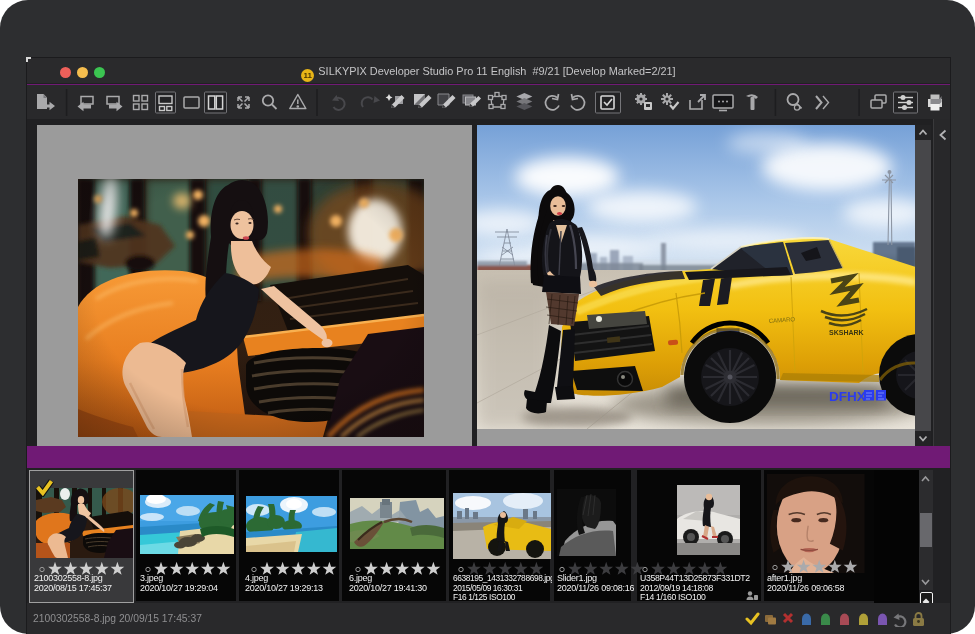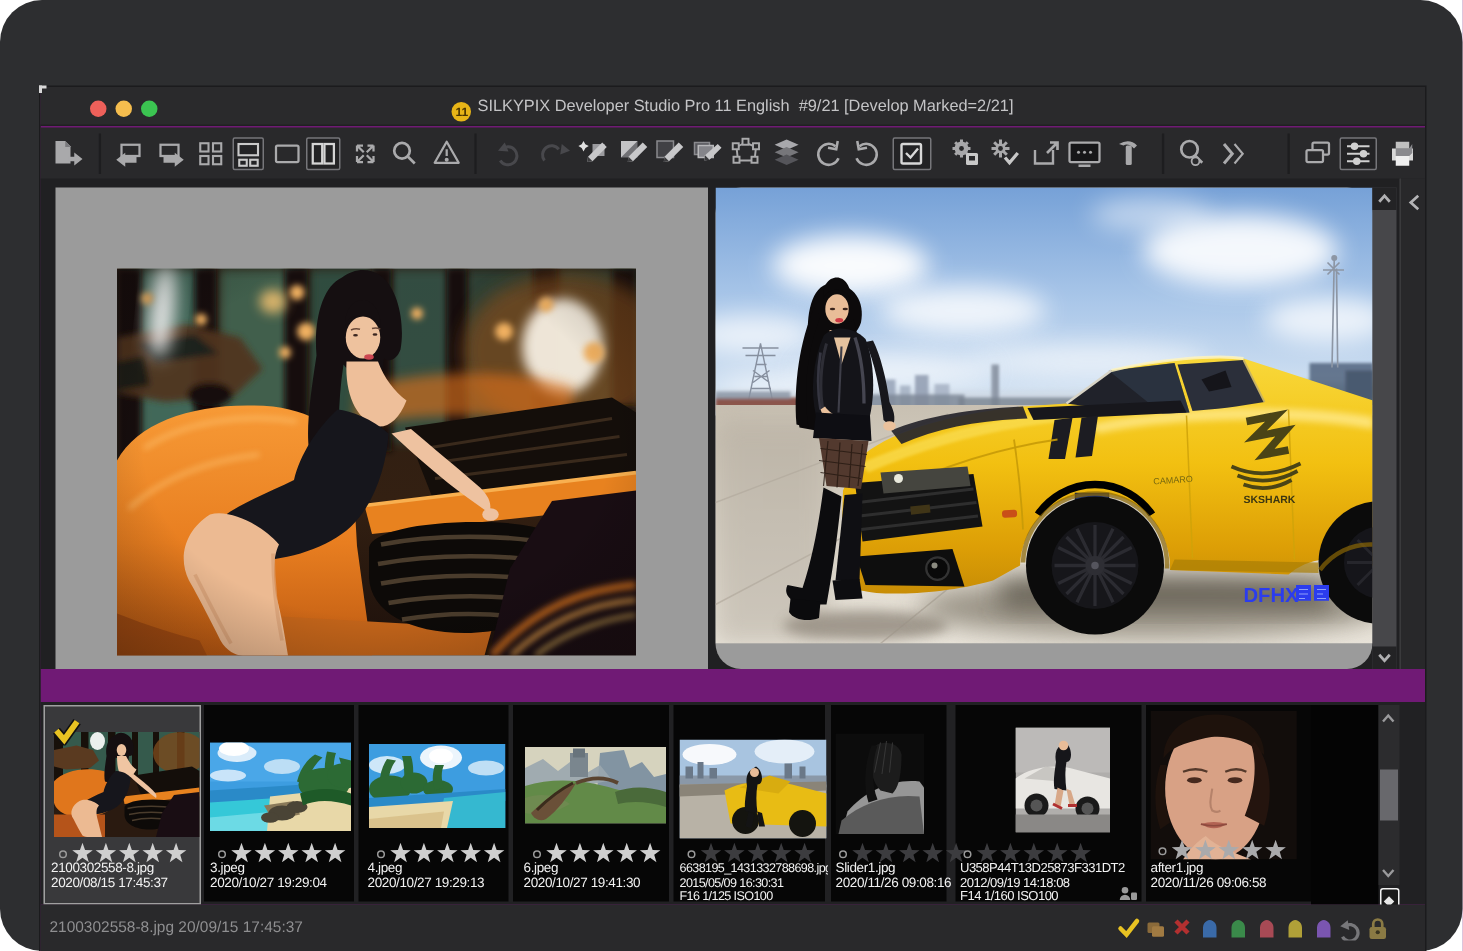--- a/index.html
+++ b/index.html
@@ -6,21 +6,21 @@
   .card{position:absolute;left:0;top:0;width:975px;height:634px;background:#2d2e30;border-radius:28px;}
   .win{position:absolute;left:27px;top:42px;width:923px;height:577px;background:#701a75;outline:1px solid #1b1b1d;margin-top:16px;}
   .titlebar{position:absolute;left:0;top:0;width:923px;height:26px;background:#2a2a2c;border-bottom:1px solid #202022;}
   .tl{position:absolute;top:8.5px;width:11px;height:11px;border-radius:50%;}
   .title{position:absolute;top:0;left:0;width:100%;height:26px;line-height:26px;text-align:center;color:#c4c4c6;font-size:10.9px;white-space:nowrap;}
   .badge{display:inline-block;width:13px;height:13px;border-radius:50%;background:#e8b517;color:#4a3500;font-size:8px;font-weight:bold;line-height:13px;vertical-align:-2.5px;margin-right:4px;text-align:center;}
   .toolbar{position:absolute;left:0;top:27px;width:923px;height:35px;background:#29292b;}
   .main{position:absolute;left:0;top:61px;width:923px;height:327px;background:#202022;}
   .paneL{position:absolute;left:10px;top:6px;width:435px;height:321px;background:#9b9b9b;}
   .photoL{position:absolute;left:40.6px;top:53.6px;width:346px;height:258px;}
-  .paneR{position:absolute;left:449.5px;top:6px;width:438.5px;height:321px;background:#9b9b9b;border-radius:17px;}
+  .paneR{position:absolute;left:449.5px;top:6px;width:438.5px;height:321px;background:#9b9b9b;}
   .photoR{position:absolute;left:0;top:0;width:438.5px;height:304px;}
   .vscroll{position:absolute;left:888px;top:6px;width:16px;height:321px;background:#47474a;}
   .vs-btn{position:absolute;left:0;width:16px;height:15px;background:#232325;color:#b0b0b0;font-size:9px;text-align:center;line-height:15px;}
   .collapse{position:absolute;left:905.5px;top:0px;width:17.5px;height:327px;background:#28282a;border-left:1px solid #3a3a3c;color:#b8b8b8;}
   .zoomrow{position:absolute;left:0;top:388px;width:923px;height:22px;background:#28282a;}
   .filmstrip{position:absolute;left:0;top:410px;width:923px;height:135px;background:#212123;}
   .cell{position:absolute;top:2px;height:131px;background:#060606;}
   .cell.sel{background:#39393b;border:1px solid #a0a0a0;box-shadow:inset 0 0 0 1px #39393b;}
   .thumb{position:absolute;}
   .stars{position:absolute;height:14px;white-space:nowrap;font-size:14.5px;letter-spacing:1px;}

